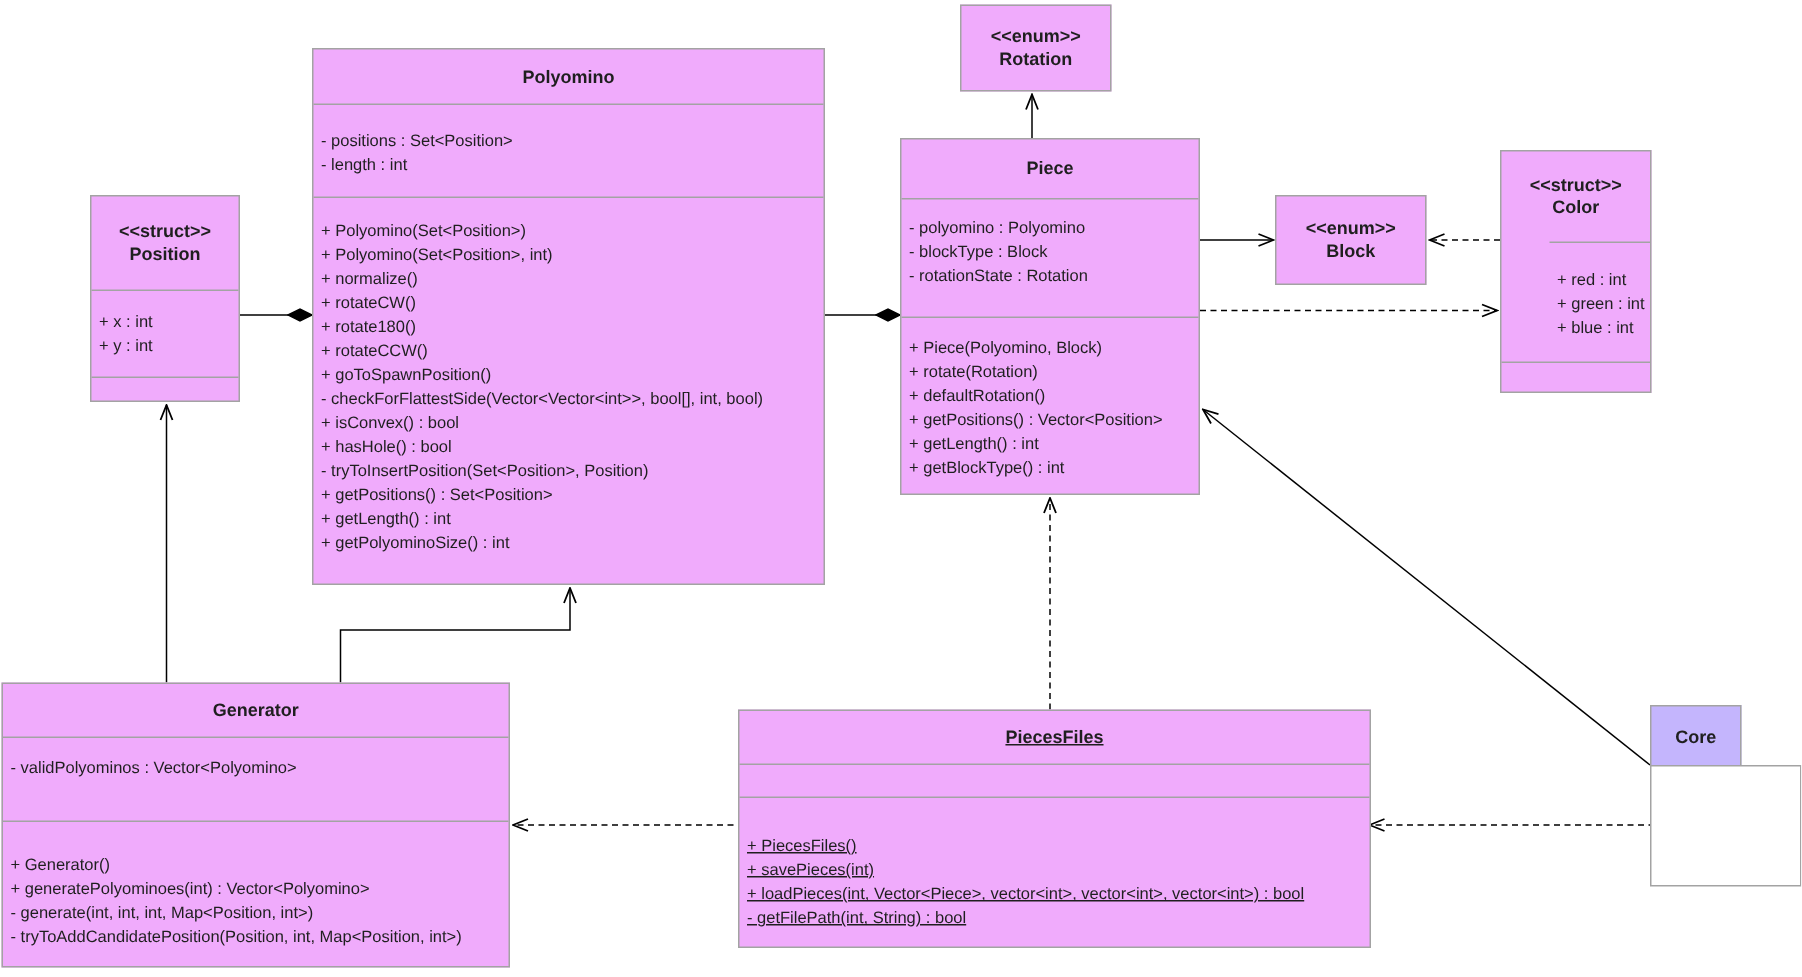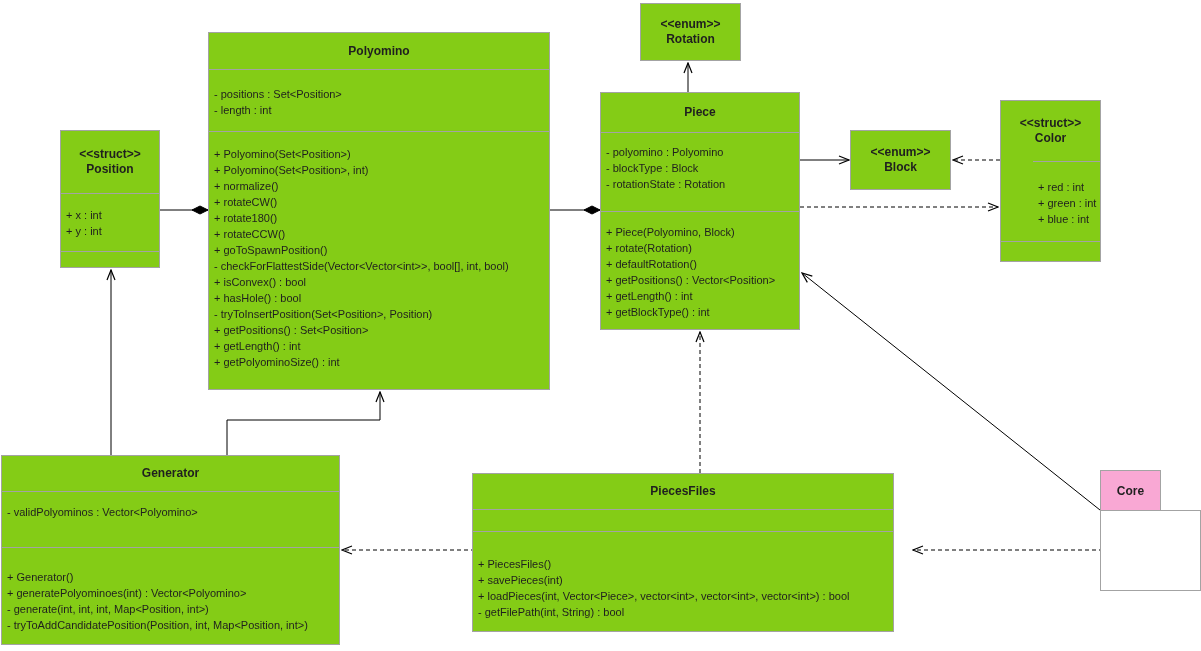--- a/index.html
+++ b/index.html
@@ -1,28 +1,28 @@
 <!DOCTYPE html>
 <html><head>
 <meta charset="utf-8">
 <style>
   html,body{margin:0;padding:0;background:#ffffff;}
   #canvas{
     position:relative;width:1201px;height:651px;background:#ffffff;overflow:hidden;
     font-family:"Liberation Sans",sans-serif;color:#1f1f1f;
   }
   #wires{position:absolute;left:0;top:0;width:1201px;height:651px;pointer-events:none;}
-  .cls{position:absolute;background:#84cc16;border:1px solid #a3a3a3;box-sizing:border-box;display:flex;flex-direction:column;}
+  .cls{position:absolute;background:#f0abfc;border:1px solid #a3a3a3;box-sizing:border-box;display:flex;flex-direction:column;}
   .cmp{box-sizing:border-box;border-top:1px solid #a3a3a3;overflow:hidden;}
   .cmp.first{border-top:none;}
   .ttl{display:flex;flex-direction:column;align-items:center;justify-content:center;font-weight:bold;font-size:12px;line-height:15px;}
   .mem{padding:0 5px;font-size:11px;line-height:16px;white-space:nowrap;}
   .grow{flex:1;}
   
-  .pkg-tab{position:absolute;background:#f9a8d4;border:1px solid #a3a3a3;box-sizing:border-box;
+  .pkg-tab{position:absolute;background:#c4b5fd;border:1px solid #a3a3a3;box-sizing:border-box;
            display:flex;align-items:center;justify-content:center;font-weight:bold;font-size:12px;}
   .pkg-body{position:absolute;background:#ffffff;border:1px solid #a3a3a3;box-sizing:border-box;}
 </style>
 </head>
 <body>
 
 <div id="canvas">
 
   <svg id="wires" width="1201" height="651" viewBox="0 0 1201 651">
     <defs>
@@ -151,21 +151,21 @@
       <div class="mem">- validPolyominos : Vector&lt;Polyomino&gt;</div>
     </div>
     <div class="cmp grow" style="padding-top:21px;">
       <div class="mem">+ Generator()</div>
       <div class="mem">+ generatePolyominoes(int) : Vector&lt;Polyomino&gt;</div>
       <div class="mem">- generate(int, int, int, Map&lt;Position, int&gt;)</div>
       <div class="mem">- tryToAddCandidatePosition(Position, int, Map&lt;Position, int&gt;)</div>
     </div>
   </div>
 
-  <div class="cls" style="left:472px;top:473px;width:422px;height:159px;">
+  <div class="cls" style="left:492px;top:473px;width:422px;height:159px;text-decoration:underline;">
     <div class="cmp first ttl" style="height:35px;">
       <span>PiecesFiles</span>
     </div>
     <div class="cmp" style="height:22px;"></div>
     <div class="cmp grow" style="padding-top:24px;">
       <div class="mem">+ PiecesFiles()</div>
       <div class="mem">+ savePieces(int)</div>
       <div class="mem">+ loadPieces(int, Vector&lt;Piece&gt;, vector&lt;int&gt;, vector&lt;int&gt;, vector&lt;int&gt;) : bool</div>
       <div class="mem">- getFilePath(int, String) : bool</div>
     </div>

